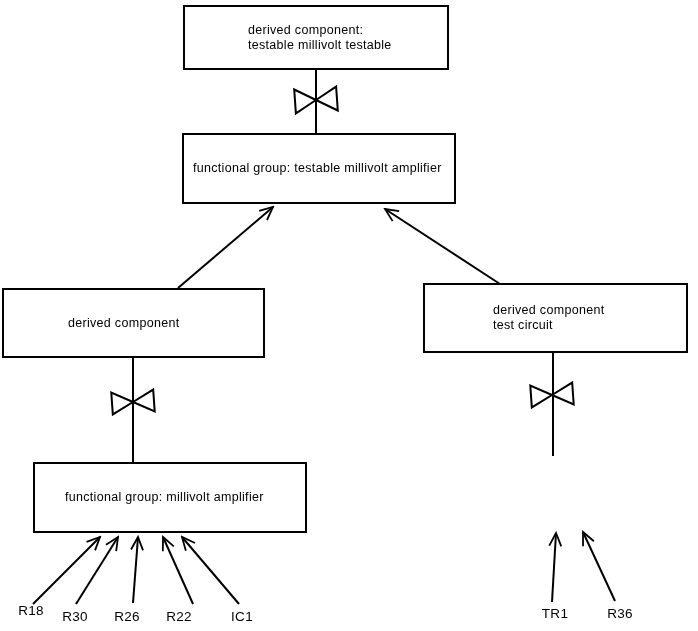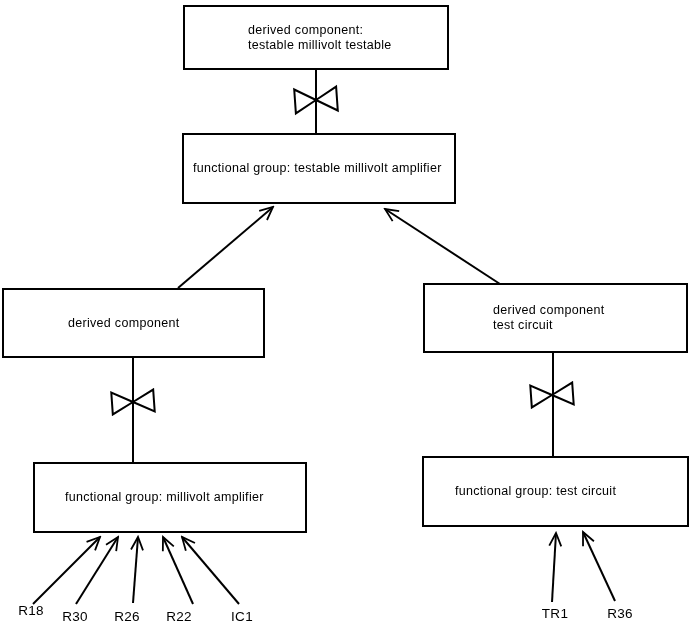--- a/index.html
+++ b/index.html
@@ -102,23 +102,20 @@
 
   <div class="node b4">
     <div>derived component</div>
     <div>test circuit</div>
   </div>
 
   <div class="node b5">
     <div>functional group: millivolt amplifier</div>
   </div>
 
-  <div class="node b6">
-    <div>functional group: test circuit</div>
-  </div>
 
   <div class="leaf" style="left:31px;  top:603px;">R18</div>
   <div class="leaf" style="left:75px;  top:609px;text-align:center;">R30</div>
   <div class="leaf" style="left:127px; top:609px;">R26</div>
   <div class="leaf" style="left:179px; top:609px;">R22</div>
   <div class="leaf" style="left:221px; top:609px;margin-left:21px;">IC1</div>
   <div class="leaf" style="left:555px; top:606px;">TR1</div>
   <div class="leaf" style="left:620px; top:606px;">R36</div>
 
 </div>

